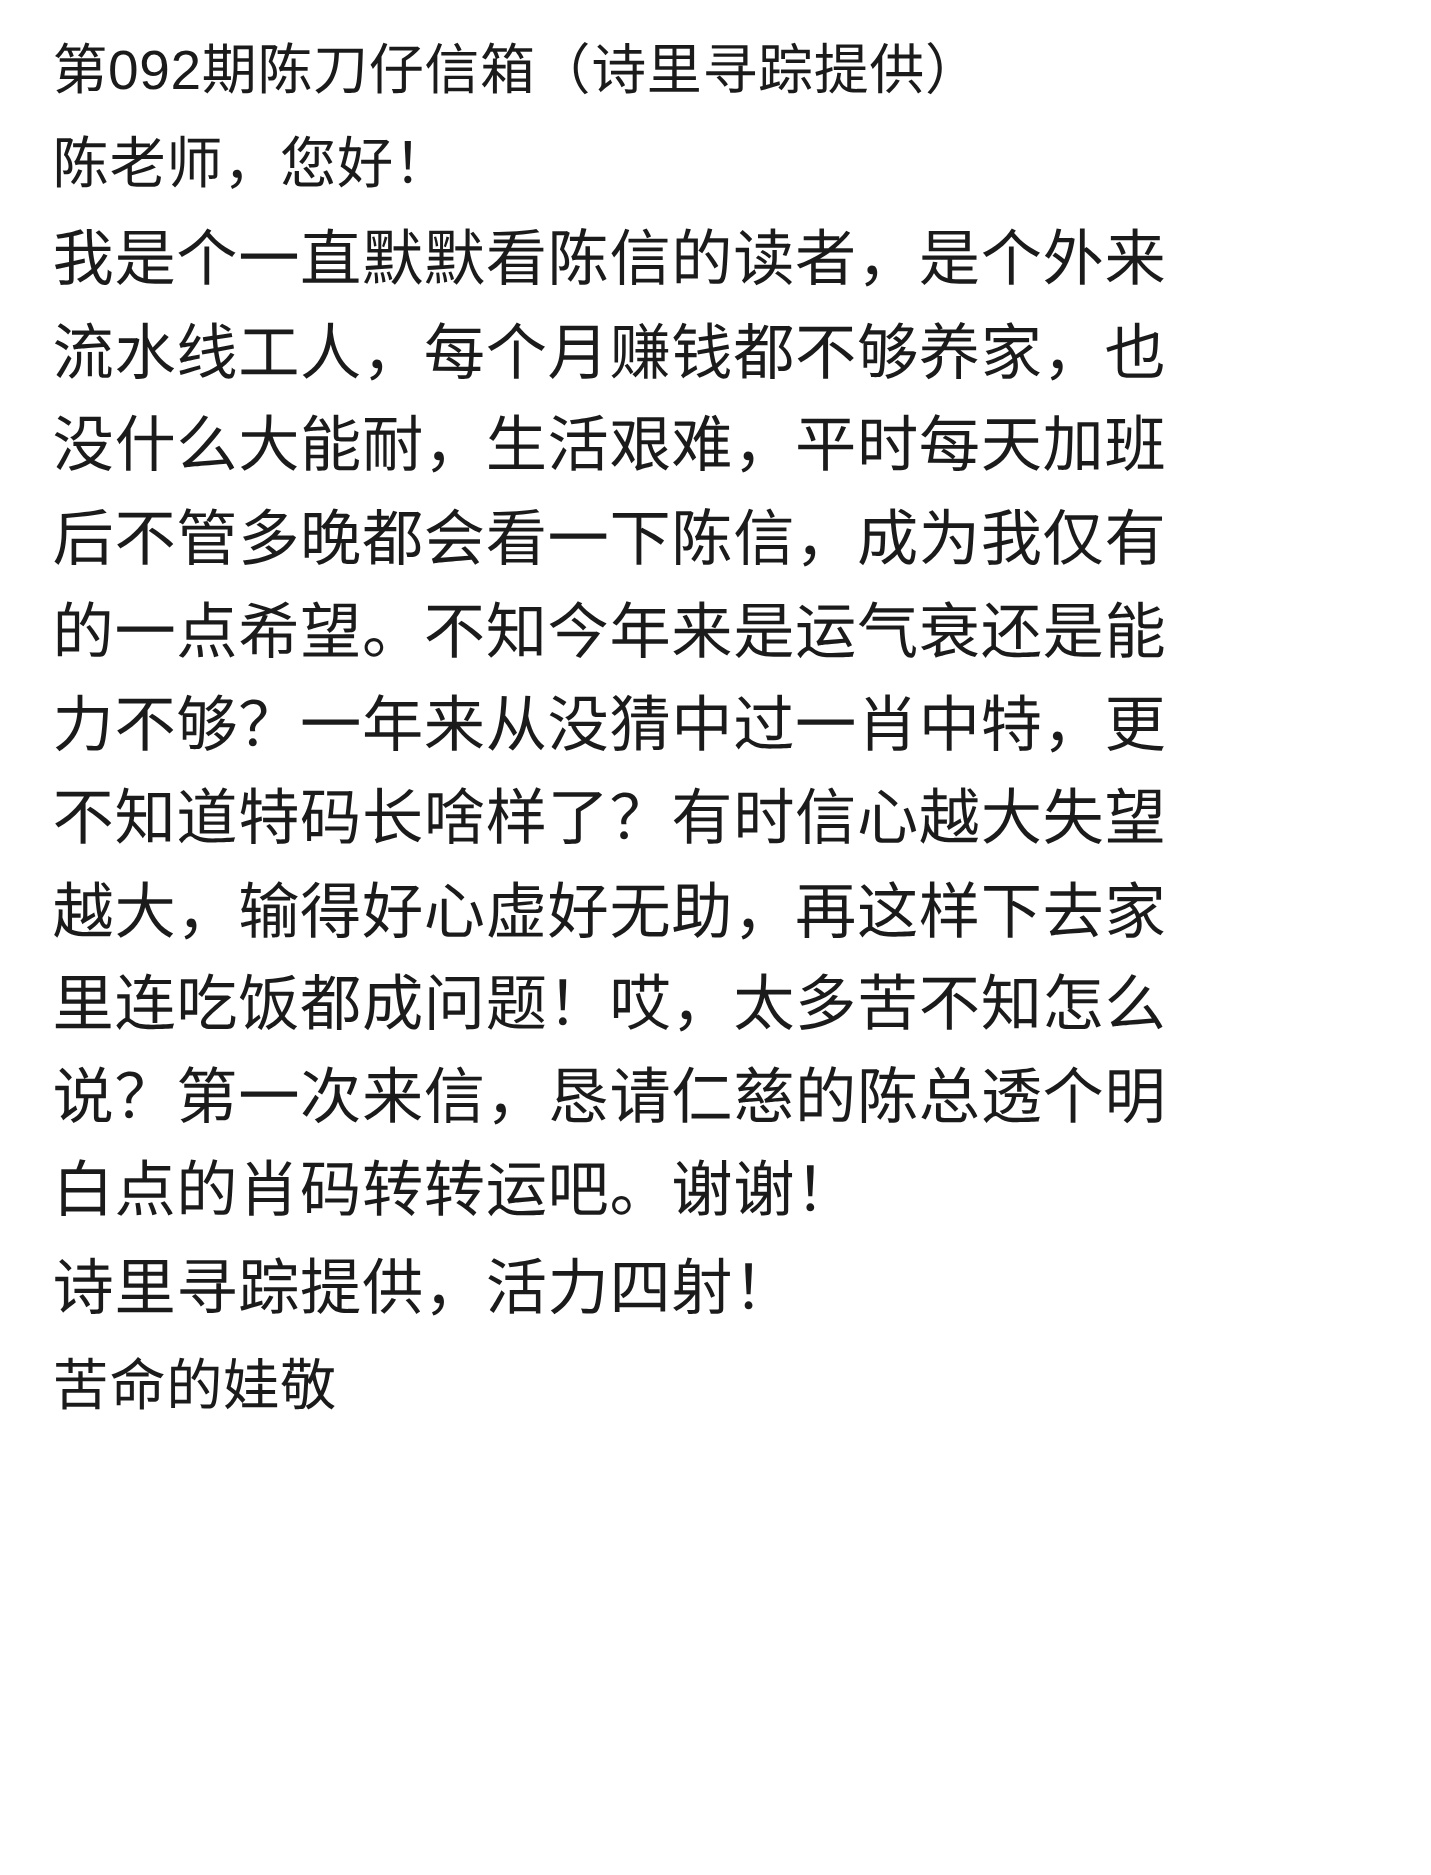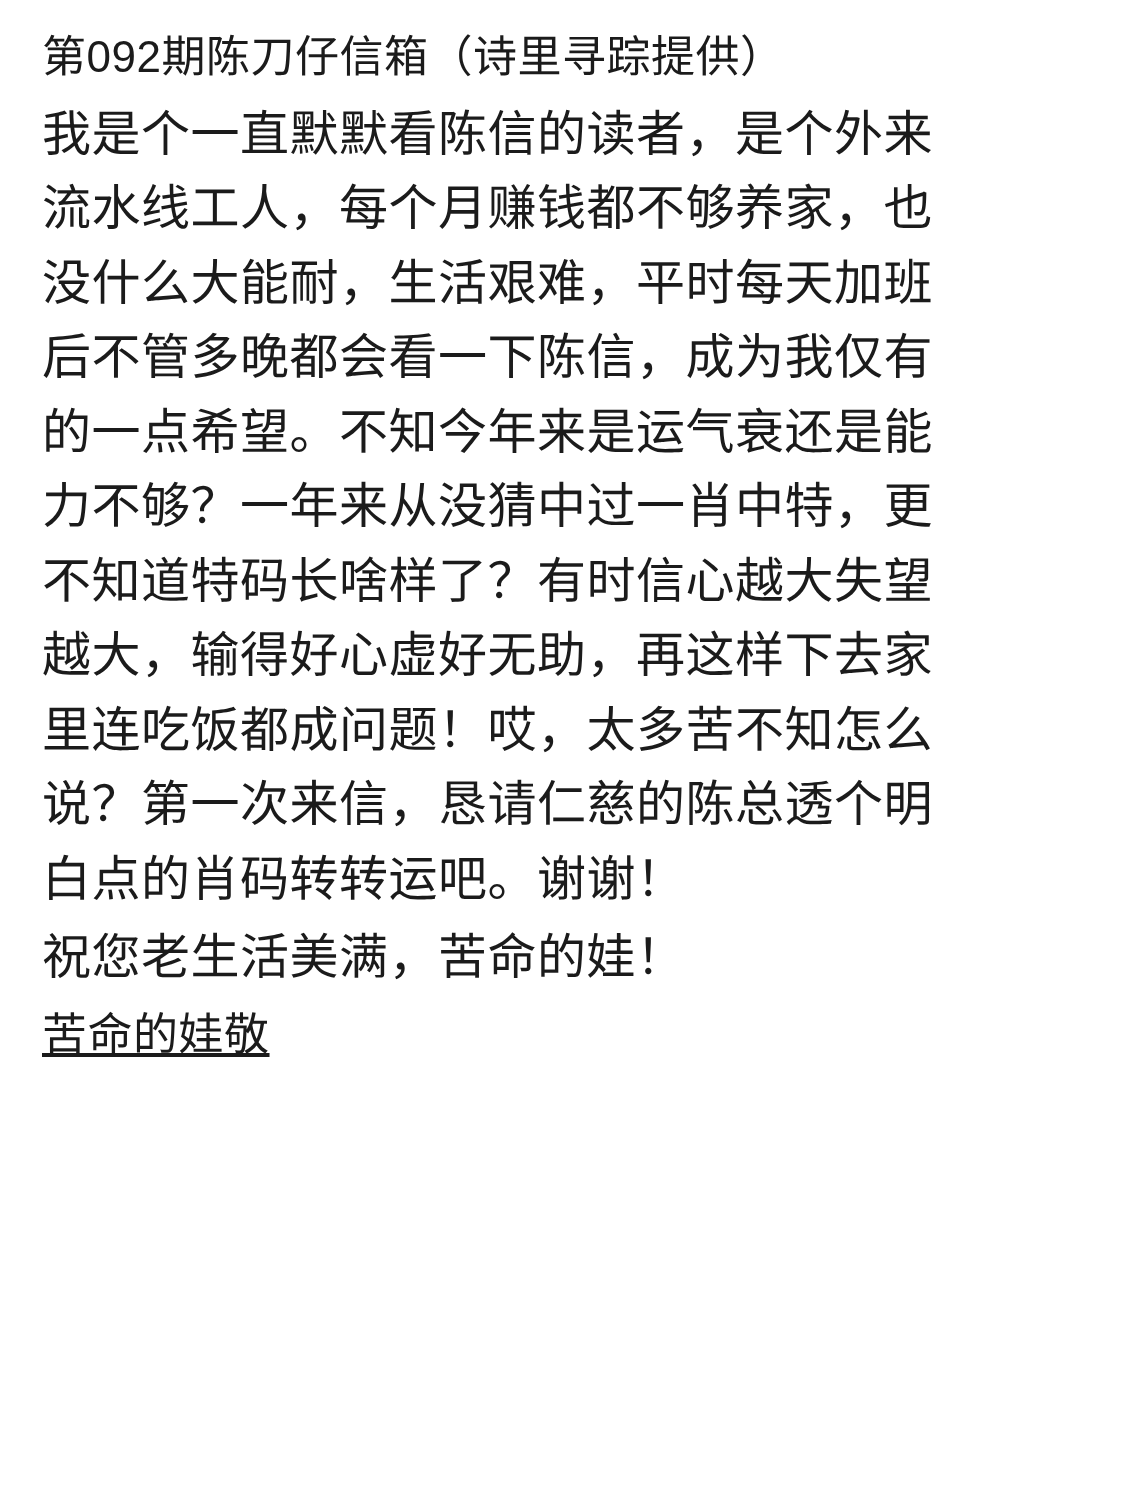--- a/index.html
+++ b/index.html
@@ -39,34 +39,34 @@
     font-size: 44px;
     margin-bottom: 6px;
   }
   .para.greeting {
     font-size: 45px;
     margin-bottom: 6px;
   }
   .para.signature {
     font-size: 45px;
     margin-bottom: 6px;
-    text-decoration: underline;
   }
   .para.blessing {
     margin-bottom: 6px;
   }
 </style>
 </head>
 <body>
 
 <div class="page">
   <article class="doc-body">
     <p class="para title">第092期陈刀仔信箱（诗里寻踪提供）</p>
 
+    <p class="para greeting">陈老师，您好！</p>
 
     <p class="para letter">我是个一直默默看陈信的读者，是个外来流水线工人，每个月赚钱都不够养家，也没什么大能耐，生活艰难，平时每天加班后不管多晚都会看一下陈信，成为我仅有的一点希望。不知今年来是运气衰还是能力不够？一年来从没猜中过一肖中特，更不知道特码长啥样了？有时信心越大失望越大，输得好心虚好无助，再这样下去家里连吃饭都成问题！哎，太多苦不知怎么说？第一次来信，恳请仁慈的陈总透个明白点的肖码转转运吧。谢谢！</p>
 
-    <p class="para blessing">祝您老生活美满，苦命的娃！</p>
+    <p class="para blessing">诗里寻踪提供，活力四射！</p>
 
     <p class="para signature">苦命的娃敬</p>
 
   </article>
 </div>
 
 </body></html>

